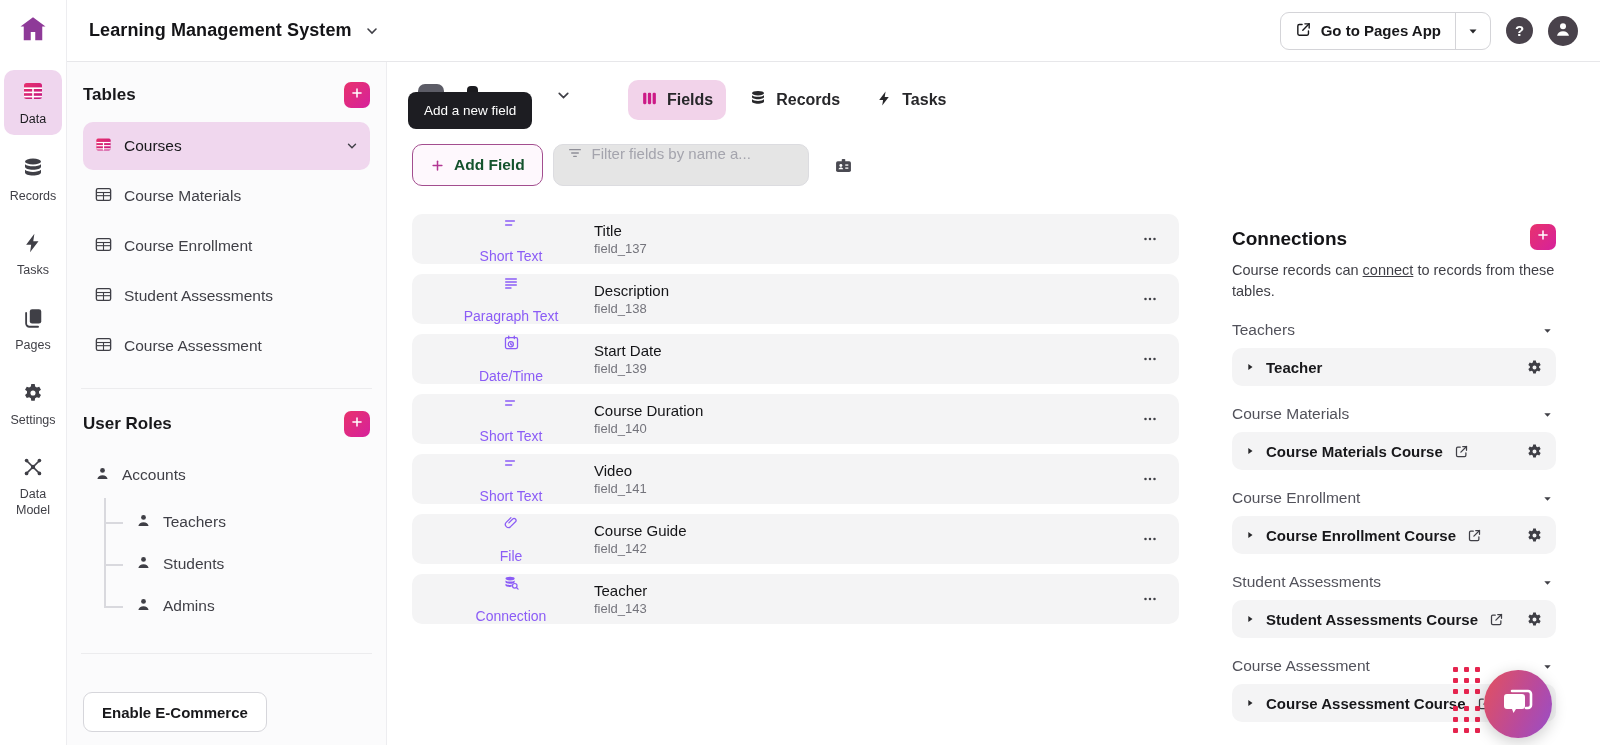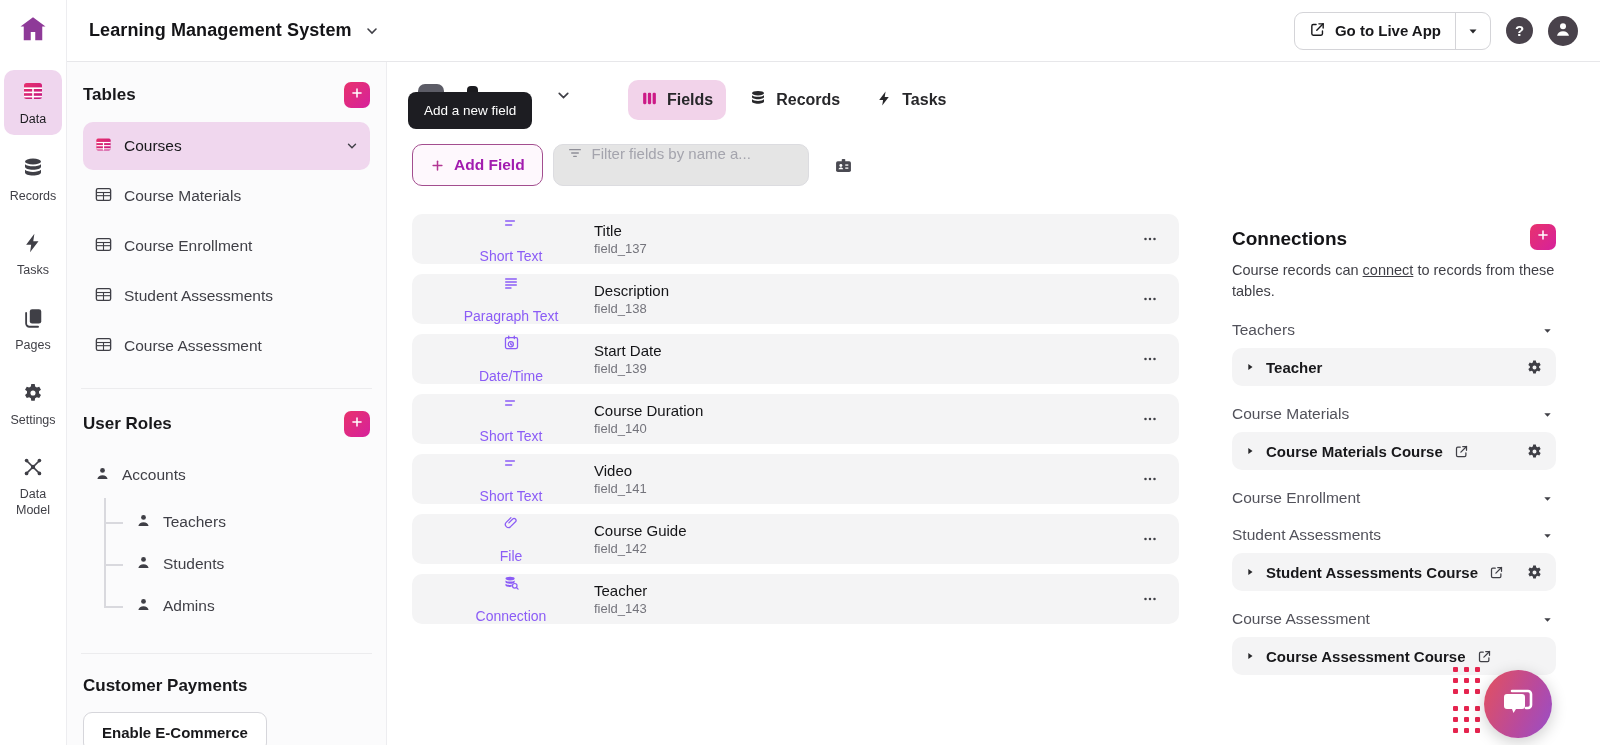--- a/index.html
+++ b/index.html
@@ -49,21 +49,21 @@
   .table-bar { display:flex; align-items:flex-start; margin-top:18px; height:64px; position:relative; }
   .title-area { position:relative; width:168px; height:64px; flex-shrink:0; }
   .title-chip { position:absolute; left:6px; top:4px; width:26px; height:26px; border-radius:7px; background:#5c5c66; }
   .title-dot { position:absolute; left:55px; top:6px; width:11px; height:11px; border-radius:4px; background:#1b1b1f; }
   .title-caret { position:absolute; right:8px; top:7px; color:#3f3f46; display:flex; cursor:pointer; }
   .tooltip { position:absolute; left:-4px; top:12px; z-index:3; background:#1d1d22; color:#fff; font-size:13.5px; padding:11px 16px; border-radius:8px; white-space:nowrap; }
   .tabs { display:flex; gap:10px; margin-left:48px;font-weight:bold; }
   .tab { display:flex; align-items:center; gap:9px; padding:9px 13px; border-radius:10px; font-size:16px; color:#27272a; cursor:pointer; }
   .tab.active { background:#f2d3ea; }
   .controls { display:flex; align-items:center; }
-  .add-field { display:flex; align-items:center; gap:9px; height:42px; padding:0 17px; border:1.5px solid #a34e8f; border-radius:10px; background:#fef8fd; font-size:15.5px; font-weight:700; color:#a21caf; cursor:pointer; }
+  .add-field { display:flex; align-items:center; gap:9px; height:42px; padding:0 17px; border:1.5px solid #a34e8f; border-radius:10px; background:#fef8fd; font-size:15.5px; font-weight:700; color:#14532d; cursor:pointer; }
   .add-field .pf { color:#b23793; display:flex; }
   .filter-box { display:flex; align-items:flex-start; gap:9px; height:42px; width:256px; margin-left:10px; border:1px solid #dcdce0; border-radius:10px; padding:0 13px; background:#e5e5e5; }
   .filter-box svg { flex-shrink:0; color:#8f8f98; }
   .filter-box input { border:0; outline:0; font-size:15px; color:#18181b; width:100%; font-family:"Liberation Sans",sans-serif; background:transparent; }
   .filter-box input::placeholder { color:#a4a4ad; }
   .badge-ic { margin-left:24px; color:#4a4a52; display:flex; cursor:pointer; }
   .field-list { margin-top:28px; display:flex; flex-direction:column; gap:10px; }
   .field-row { display:flex; align-items:center; height:50px; background:#f4f4f5; border-radius:10px; padding:0 16px; }
   .f-type { display:flex; align-items:center; gap:14px; width:166px; color:#8b5cf6; font-size:14px; flex-shrink:0;flex-direction:column; }
   .f-type svg { flex-shrink:0; }
@@ -200,21 +200,21 @@
       <div class="top-right">
         <div class="live-btn">
           <div class="live-main">
             <span>
               <svg width="17" height="17" viewBox="0 0 24 24" fill="none" stroke="currentColor" stroke-width="2" stroke-linecap="round" stroke-linejoin="round">
                   <path d="M10 5H6a2 2 0 0 0-2 2v11a2 2 0 0 0 2 2h11a2 2 0 0 0 2-2v-4"></path>
                   <path d="M14 4h6v6"></path>
                   <path d="M20 4 11 13"></path>
                 </svg>
             </span>
-            <span>Go to Live App</span>
+            <span>Go to Pages App</span>
           </div>
           <div class="live-caret">
             <svg width="12" height="12" viewBox="0 0 24 24" fill="currentColor">
                 <path d="M5 9h14l-7 8z"></path>
               </svg>
           </div>
         </div>
         <div class="help-btn">
           <span>?</span>
         </div>
@@ -361,23 +361,20 @@
                   <circle cx="12" cy="7.6" r="3.4"></circle>
                   <path d="M4.8 19.8c.5-3.5 3.4-5.4 7.2-5.4s6.7 1.9 7.2 5.4z"></path>
                 </svg>
             </span>
             <span>Admins</span>
           </div>
         </div>
 
         <div class="p-divider" style="margin-top:26px;"></div>
 
-        <div class="panel-header" style="margin-bottom:0;">
-          <span class="panel-h-label">Customer Payments</span>
-        </div>
         <button class="ecom-btn">Enable E-Commerce</button>
       </div>
 
       <div class="main">
         <div class="fields-col">
 
           <div class="table-bar">
             <div class="title-area">
               <div class="title-chip"></div>
               <div class="title-dot"></div>
@@ -676,20 +673,40 @@
                 </span>
             </div>
           </div>
 
           <div class="group">
             <div class="group-head">
               <span>Course Enrollment</span>
               <svg width="11" height="11" viewBox="0 0 24 24" fill="currentColor">
                   <path d="M5 9h14l-7 8z"></path>
                 </svg>
+            </div>
+            <div class="conn-row">
+              <span class="tri">
+                  <svg width="10" height="10" viewBox="0 0 24 24" fill="currentColor">
+                    <path d="M8 5l10 7-10 7z"></path>
+                  </svg>
+                </span>
+              <span class="conn-label">Course Enrollment Course</span>
+              <span class="ext">
+                  <svg width="15" height="15" viewBox="0 0 24 24" fill="none" stroke="currentColor" stroke-width="2" stroke-linecap="round" stroke-linejoin="round">
+                    <path d="M10 5H6a2 2 0 0 0-2 2v11a2 2 0 0 0 2 2h11a2 2 0 0 0 2-2v-4"></path>
+                    <path d="M14 4h6v6"></path>
+                    <path d="M20 4 11 13"></path>
+                  </svg>
+                </span>
+              <span class="gear">
+                  <svg width="17" height="17" viewBox="0 0 24 24" fill="currentColor">
+                    <path fill-rule="evenodd" d="M13.9 2.2 14.3 5a7.2 7.2 0 0 1 1.9 1.1l2.6-1 1.9 3.3-2.2 1.8a7.3 7.3 0 0 1 0 2.2l2.2 1.8-1.9 3.3-2.6-1a7.2 7.2 0 0 1-1.9 1.1l-.4 2.8h-3.8l-.4-2.8a7.2 7.2 0 0 1-1.9-1.1l-2.6 1-1.9-3.3 2.2-1.8a7.3 7.3 0 0 1 0-2.2L3.3 8.4l1.9-3.3 2.6 1A7.2 7.2 0 0 1 9.7 5l.4-2.8zM12 9.2a2.8 2.8 0 1 0 0 5.6 2.8 2.8 0 0 0 0-5.6z"></path>
+                  </svg>
+                </span>
             </div>
           </div>
 
           <div class="group">
             <div class="group-head">
               <span>Student Assessments</span>
               <svg width="11" height="11" viewBox="0 0 24 24" fill="currentColor">
                   <path d="M5 9h14l-7 8z"></path>
                 </svg>
             </div>

